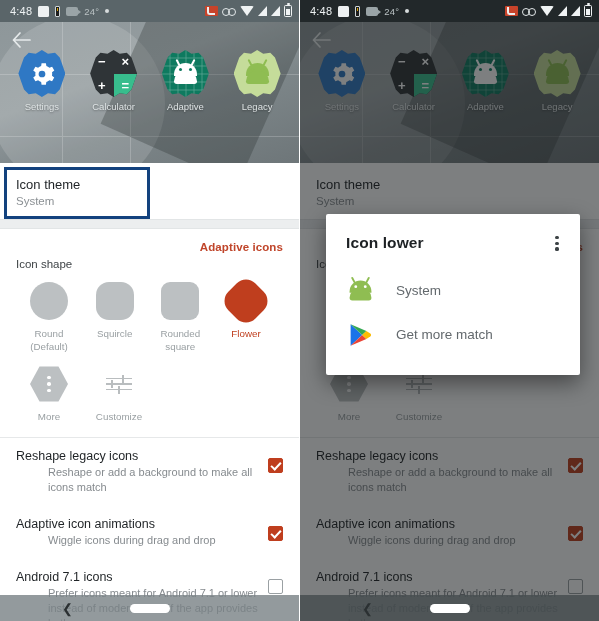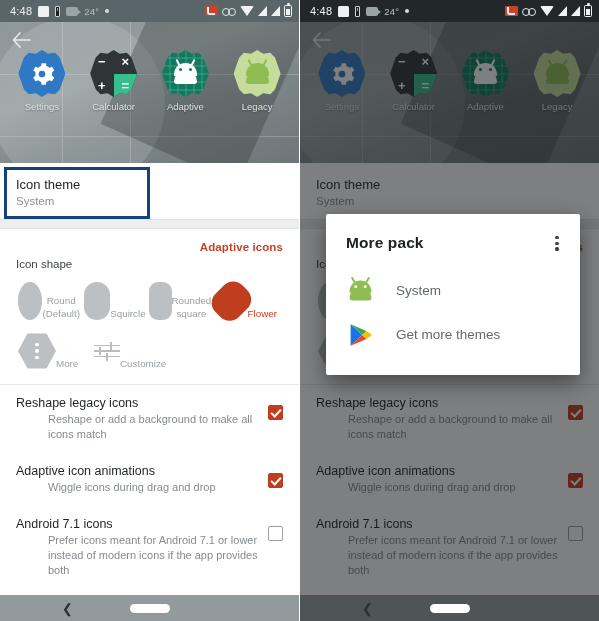--- a/index.html
+++ b/index.html
@@ -106,21 +106,21 @@
     position:absolute;left:4px;top:4px;width:146px;height:52px;
     border:3px solid #13427e;background:transparent;pointer-events:none;
   }
   .divider{height:10px;background:#eceeef;border-top:1px solid #e2e5e6;border-bottom:1px solid #e2e5e6;}
 
   
   .sect{background:#ffffff;padding:12px 16px 0 16px;}
   .sect .hdr{font-size:11.5px;color:#c0452a;font-weight:600;letter-spacing:.1px;text-align:right;}
   .sect .sub{font-size:11.5px;color:#3f4447;margin-top:5px;}
   .shapes{display:flex;justify-content:space-between;padding:12px 6px 0 2px;}
-  .shape{width:62px;display:flex;align-items:flex-end;}
+  .shape{width:62px;display:flex;flex-direction:column;align-items:center;}
   .sw{width:38px;height:38px;background:#bcc0c2;}
   .sw.round{border-radius:50%;}
   .sw.squircle{border-radius:13px;}
   .sw.rsquare{border-radius:9px;}
   .sw.flower{background:#bf3e1e;border-radius:13px;transform:rotate(45deg);}
   .shape .nm{font-size:9.8px;color:#9aa0a3;margin-top:7px;text-align:center;line-height:13px;}
   .shape.sel .nm{color:#bf3e1e;font-weight:400;}
   .shapes2{display:flex;padding:12px 6px 14px 2px;gap:8px;}
   .shapes2 .shape{width:62px;}
   .hex{width:38px;height:38px;background:#bcc0c2;clip-path:polygon(25% 4%,75% 4%,100% 50%,75% 96%,25% 96%,0% 50%);display:flex;flex-direction:column;align-items:center;justify-content:center;gap:3px;}
@@ -535,21 +535,21 @@
           <div class="p2">Prefer icons meant for Android 7.1 or lower instead of modern icons if the app provides both</div>
         </div>
         <div class="cb"></div>
       </div>
     </div>
 
     <div class="scrim"></div>
 
     <div class="dialog">
       <div class="dhdr">
-        <div class="dtitle">More pack</div>
+        <div class="dtitle">Icon lower</div>
         <div class="kebab">
             <i></i>
             <i></i>
             <i></i>
           </div>
       </div>
       <div class="dlist">
 
         <div class="drow">
           <div class="dicon">
@@ -567,21 +567,21 @@
 
         <div class="drow">
           <div class="dicon">
             <svg width="22" height="24" viewBox="0 0 22 24">
               <path d="M1.6 1.2 L13.2 12 L1.6 22.8 Z" fill="#1a73e8"></path>
               <path d="M1.6 1.2 L13.2 12 L17.4 8.1 Z" fill="#34a853"></path>
               <path d="M1.6 22.8 L13.2 12 L17.4 15.9 Z" fill="#ea4335"></path>
               <path d="M17.4 8.1 L21.3 10.6 C22.3 11.3 22.3 12.7 21.3 13.4 L17.4 15.9 L13.2 12 Z" fill="#fbbc04"></path>
             </svg>
           </div>
-          <div class="dlabel">Get more themes</div>
+          <div class="dlabel">Get more match</div>
         </div>
 
       </div>
     </div>
 
     <div class="navbar" style="background:rgba(70,77,80,.85);z-index:27;">
       <span class="chev">❮</span>
       <span class="pill"></span>
     </div>
   </div>

